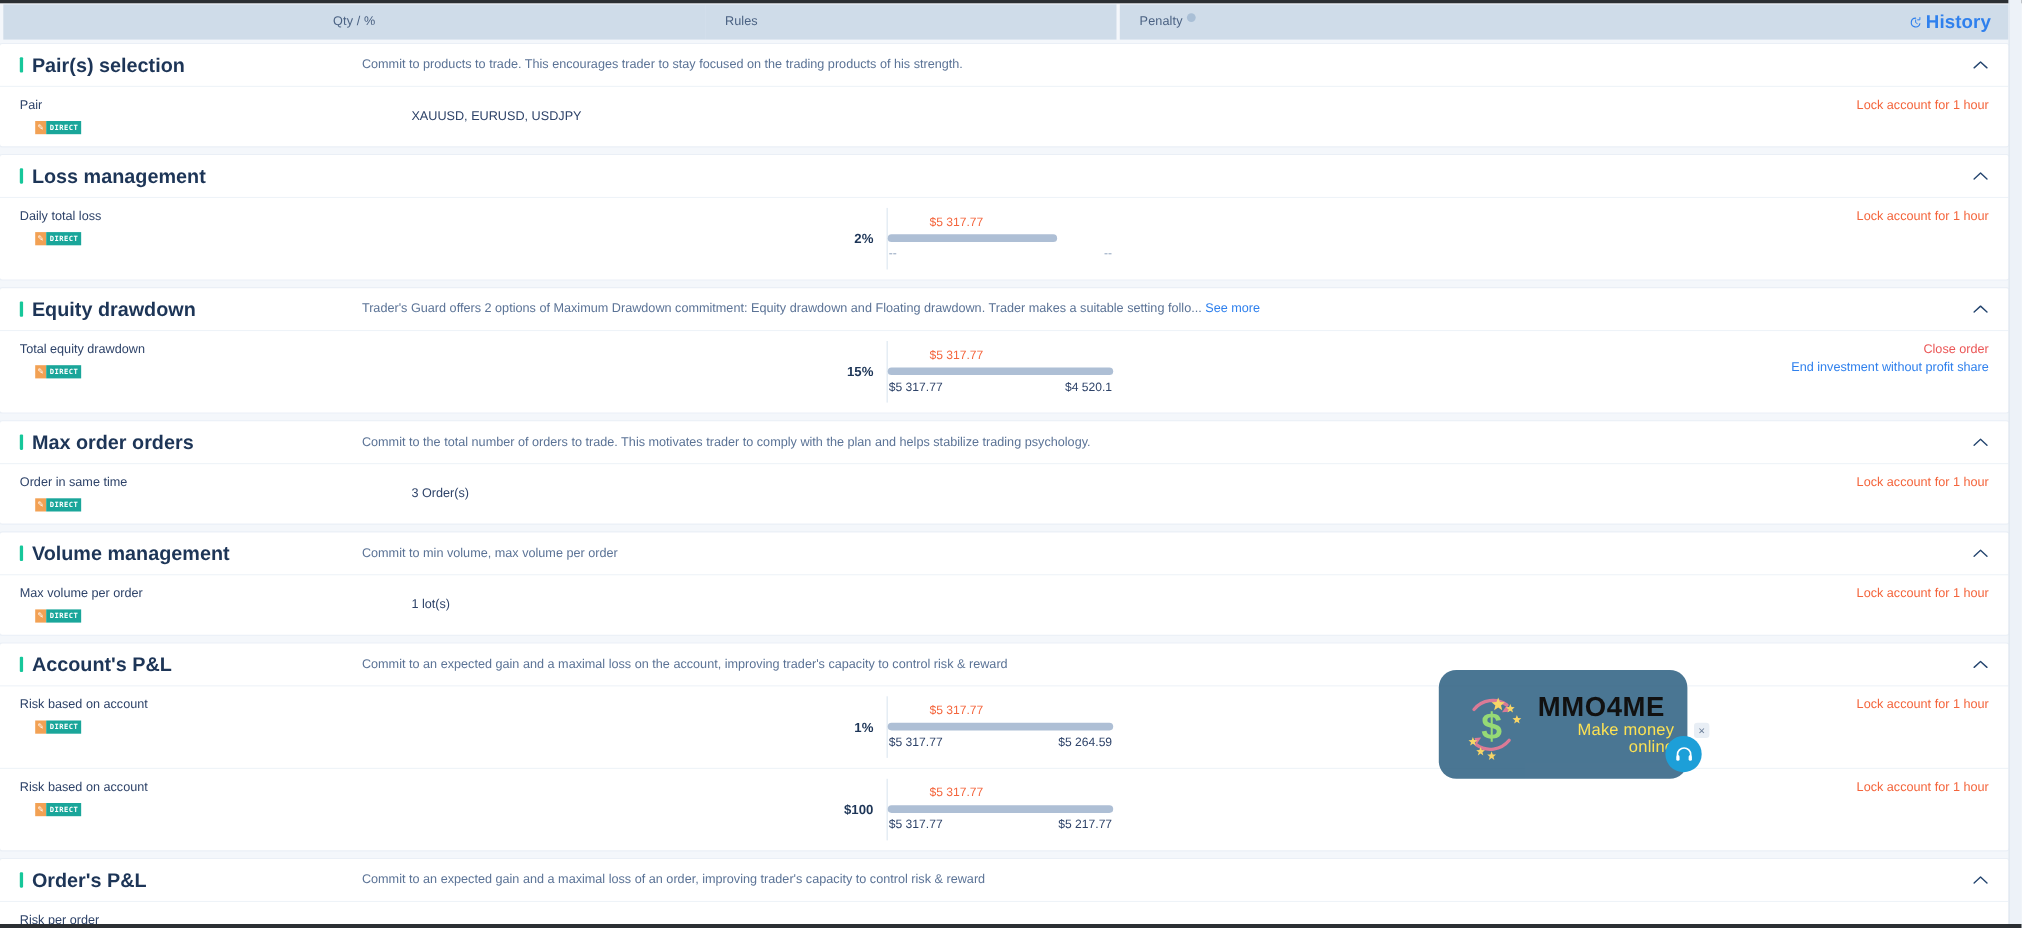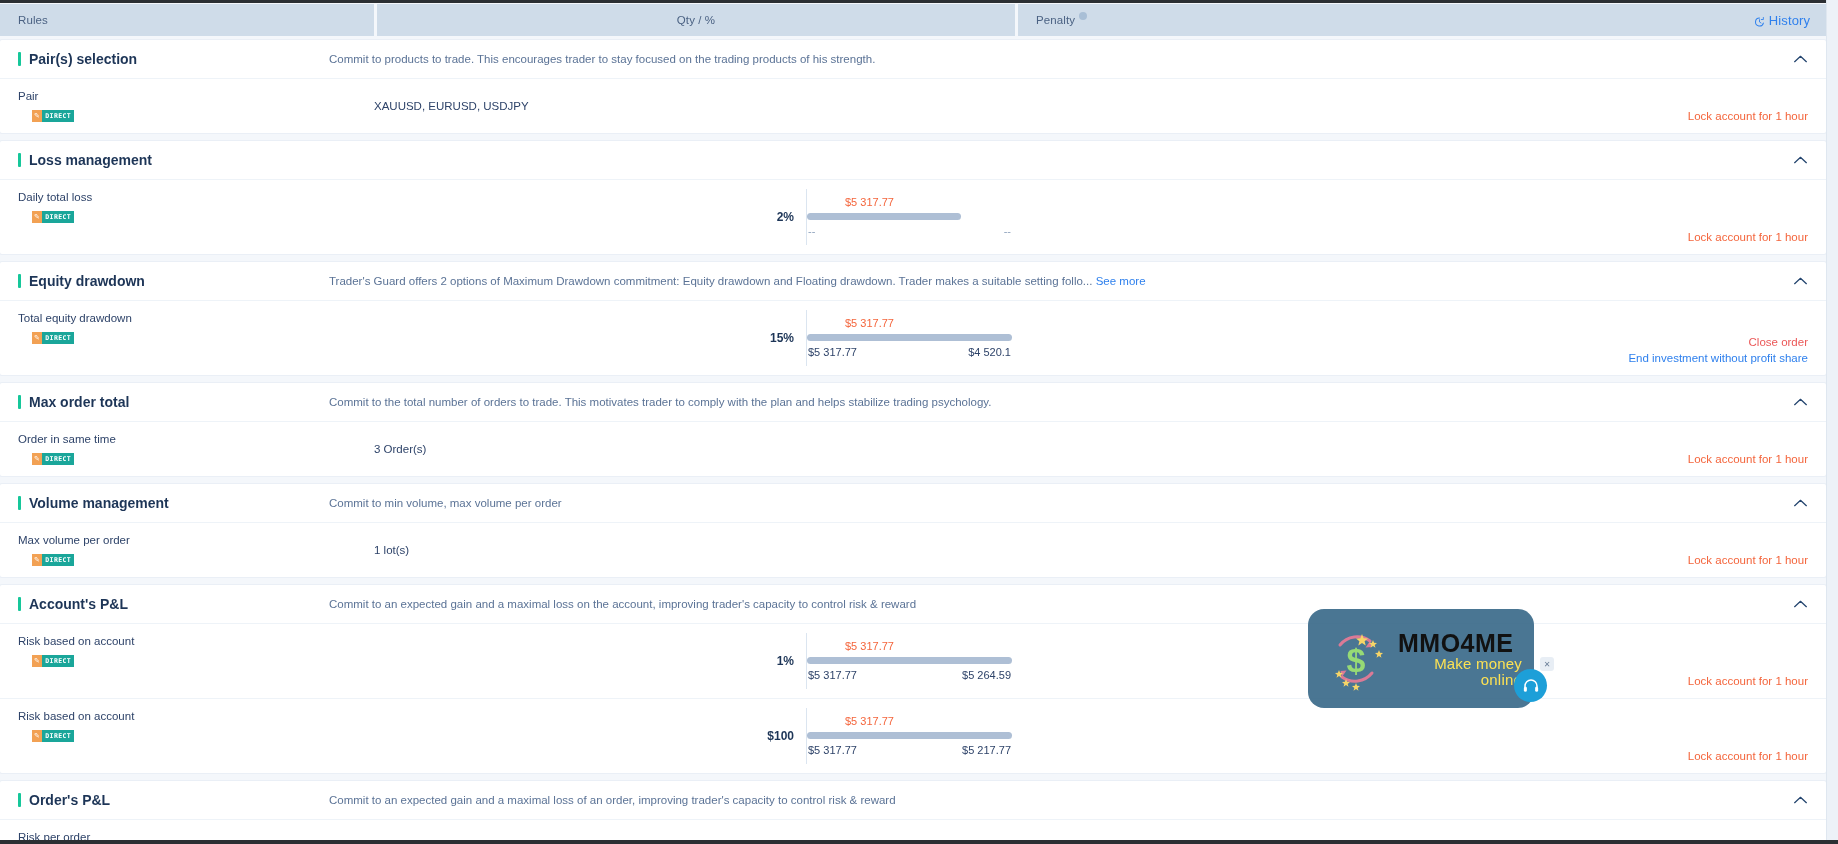--- a/index.html
+++ b/index.html
@@ -75,25 +75,26 @@
     background: #a9bfd6;
     margin-left: 4px;
     position: relative;
     top: -4px;
   }
   .history-link {
     position: absolute;
     right: 16px; top: 50%;
     transform: translateY(-50%);
     color: #2f80ed;
-    font-size: 13px;
+    font-size: 17px;
     cursor: pointer;
     display: flex;
-    align-items: flex-end;
+    align-items: center;
     gap: 4px;
+    font-weight: bold;
   }
   .history-link svg { display: block; }
 
   
   .sections {
     position: absolute;
     top: 40px; left: 0;
     width: 1826px;
     height: 804px;
   }
@@ -110,21 +111,21 @@
     height: 38px;
     padding: 0 18px;
   }
   .accent {
     width: 3px; height: 14px;
     background: #16c79a;
     border-radius: 1px;
     margin-right: 8px;
   }
   .sec-title {
-    font-size: 14px;
+    font-size: 18px;
     font-weight: bold;
     color: #1d3557;
     width: 300px;
     flex: none;
   }
   .sec-desc {
     font-size: 11.5px;
     color: #5b7396;
     flex: 1;
   }
@@ -241,21 +242,21 @@
     padding: 0 1px;
   }
   .bar-bottom.dashes { color: #8fa3bd; }
 
   
   .rr-pen {
     flex: 1;
     display: flex;
     flex-direction: column;
     align-items: flex-end;
-    justify-content: flex-end;
+    justify-content: flex-start;
     padding: 9px 18px 9px 0;
     text-align: right;
   }
   .pen-lock  { color: #f4653c; font-size: 11.5px; cursor: pointer; line-height: 16px; }
   .pen-close { color: #eb5757; font-size: 11.5px; cursor: pointer; line-height: 16px; }
   .pen-end   { color: #2f80ed; font-size: 11.5px; cursor: pointer; line-height: 16px; }
 
   
   .watermark {
     position: absolute;
@@ -312,25 +313,25 @@
   }
 </style>
 </head>
 <body>
 
 <div class="app">
 
   <div class="top-strip"></div>
 
   <div class="col-header">
+    <div class="col-cell col-qty">
+      <span>Qty / %</span>
+    </div>
     <div class="col-cell col-rules">
       <span>Rules</span>
-    </div>
-    <div class="col-cell col-qty">
-      <span>Qty / %</span>
     </div>
     <div class="col-cell col-pen">
       <span>Penalty</span>
       <span class="info-dot"></span>
       <span class="history-link">
         <svg width="11" height="11" viewBox="0 0 16 16">
           <path d="M8 2.2a5.8 5.8 0 1 0 5.6 7.3" fill="none" stroke="#2f80ed" stroke-width="1.5" stroke-linecap="round"></path>
           <path d="M8 4.6V8l2.2 1.4" fill="none" stroke="#2f80ed" stroke-width="1.3" stroke-linecap="round"></path>
           <path d="M13.6 1.4v3h-3" fill="none" stroke="#2f80ed" stroke-width="1.3" stroke-linecap="round" stroke-linejoin="round"></path>
         </svg>
@@ -418,21 +419,21 @@
           </div>
           <div class="rr-pen">
             <span class="pen-close">Close order</span>
             <span class="pen-end">End investment without profit share</span>
           </div>
         </div>
       </div>
       <div class="card">
         <div class="card-head">
           <span class="accent"></span>
-          <span class="sec-title">Max order total</span>
+          <span class="sec-title">Max order orders</span>
           <span class="sec-desc"><span>Commit to the total number of orders to trade. This motivates trader to comply with the plan and helps stabilize trading psychology.</span></span>
           <span class="chevron"><svg width="15" height="9" viewBox="0 0 16 10">
               <path d="M1.5 8L8 2l6.5 6" fill="none" stroke="#24456f" stroke-width="1.4" stroke-linecap="round" stroke-linejoin="round"></path>
             </svg></span>
         </div>
         <div class="rule-row">
           <div class="rr-name"><div class="rr-label">Order in same time</div><span class="badge">
               <span class="badge-ico">✎</span>
               <span class="badge-txt">DIRECT</span>
             </span></div>

